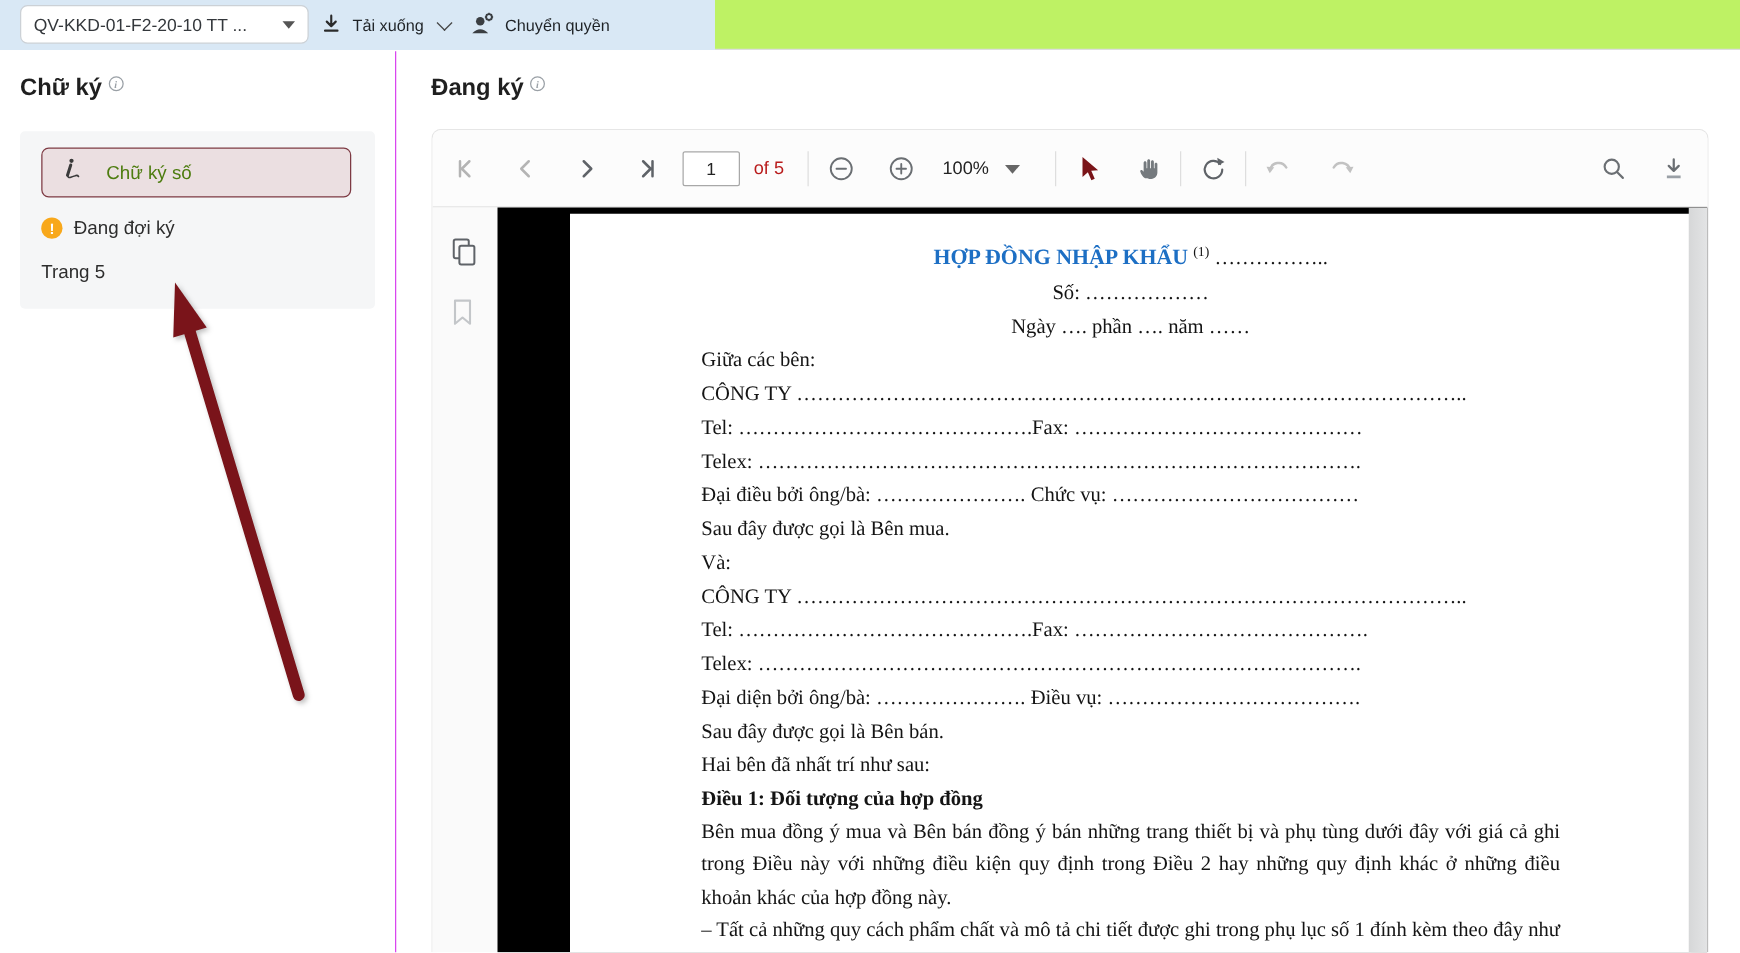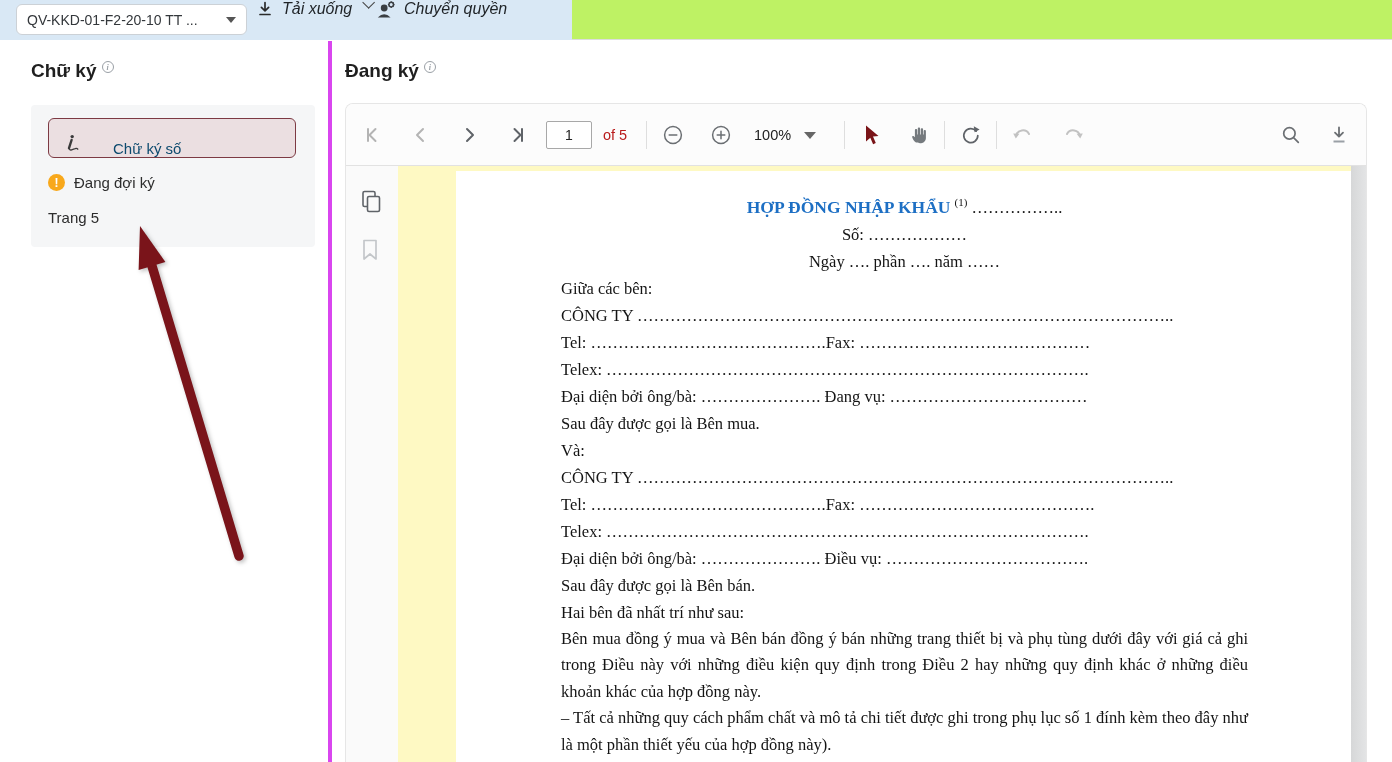--- a/index.html
+++ b/index.html
@@ -9,41 +9,41 @@
 
   
   .topbar { position:absolute; left:0; top:0; width:1392px; height:40px;
     background:#bef264; border-bottom:1px solid #dcdddd; }
   .topbar-highlight { position:absolute; left:0; top:0; width:572px; height:40px; background:#d9e8f5; }
   .doc-dropdown { position:absolute; left:16px; top:4px; width:231px; height:31px;
     background:#fff; border:1px solid #ccd1d6; border-radius:6px;
     display:flex; align-items:center; padding:0 10px; font-size:14px; color:#33373b; cursor:pointer; }
   .doc-dropdown .caret { margin-left:auto; width:0; height:0;
     border-left:5px solid transparent; border-right:5px solid transparent; border-top:6px solid #555; }
-  .topbar-btn { position:absolute; top:0; height:40px; display:flex; gap:8px;
-    font-size:16px; color:#1f2327; cursor:pointer;font-style:italic; }
+  .topbar-btn { position:absolute; top:0; height:40px; display:flex; align-items:center; gap:8px;
+    font-size:13px; color:#1f2327; cursor:pointer; }
   .btn-download { left:256px; }
   .btn-transfer { left:376px; }
   .chev-down { width:9px; height:9px; border-right:1.6px solid #444; border-bottom:1.6px solid #444;
     transform:rotate(45deg) translateY(-3px); margin-left:2px; }
 
   
   .sidebar { position:absolute; left:0; top:41px; width:317px; bottom:0; background:#fff;
-    border-right:4px solid #d946ef;margin-left:15px; }
+    border-right:1px solid #d946ef; }
   .panel-title { font-size:19px; font-weight:600; color:#1f1f1f; display:flex; gap:5px; }
   .sidebar .panel-title { position:absolute; left:16px; top:19px; }
   .info-icon { width:12px; height:12px; border:1px solid #9aa0a6; border-radius:50%;
     color:#9aa0a6; font-size:8px; line-height:11px; text-align:center;
     font-family:"Liberation Serif",serif; font-style:italic; margin-top:1px; }
   .sig-card { position:absolute; left:16px; top:64px; width:284px; height:142px;
     background:#f5f6f7; border-radius:4px; }
   .sig-btn { position:absolute; left:17px; top:13px; width:248px; height:40px;
     background:#ebdfe1; border:1.6px solid #7d3a43; border-radius:6px;
-    display:flex; align-items:flex-end; gap:26px; padding:0 14px;
-    font-size:15px; color:#0c4a6e; cursor:pointer; }
+    display:flex; align-items:center; gap:13px; padding:0 14px;
+    font-size:15px; color:#4d7c0f; cursor:pointer; }
   .status-row { position:absolute; left:17px; top:69px; display:flex; align-items:center; gap:9px;
     font-size:15px; color:#2d2d2d; }
   .warn-badge { width:17px; height:17px; border-radius:50%; background:#f8a81b; color:#fff;
     font-weight:700; font-size:12px; display:flex; align-items:center; justify-content:center; }
   .page-ref { position:absolute; left:17px; top:104px; font-size:15px; color:#2d2d2d; }
 
   
   .anno { position:absolute; left:0; top:0; width:1392px; height:762px; pointer-events:none; z-index:50; }
   .anno svg { filter:drop-shadow(2px 2px 2px rgba(0,0,0,0.25)); }
 
@@ -62,21 +62,21 @@
     background:#fff; font-family:"Liberation Sans","DejaVu Sans",sans-serif; }
   .of-label { position:absolute; left:257px; top:0; height:62px; display:flex; align-items:center;
     font-size:14.5px; color:#b91c1c; }
   .zoom-label { position:absolute; left:408px; top:0; height:62px; display:flex; align-items:center;
     font-size:14.5px; color:#222; cursor:pointer; }
   .zoom-caret { position:absolute; left:458px; top:28px; width:0; height:0; cursor:pointer;
     border-left:6px solid transparent; border-right:6px solid transparent; border-top:7px solid #666; }
   .vbody { position:absolute; left:0; top:62px; right:0; bottom:0; }
   .thumb-strip { position:absolute; left:0; top:0; bottom:0; width:52px; background:#fafafa; }
   .strip-icon { position:absolute; left:14px; width:24px; height:26px; cursor:pointer; }
-  .viewport { position:absolute; left:52px; top:0; right:0; bottom:0; background:#fef9c3; overflow:hidden; }
+  .viewport { position:absolute; left:52px; top:0; right:0; bottom:0; background:#000000; overflow:hidden; }
   .pdf-page { position:absolute; left:58px; top:5px; width:897px; height:1300px; background:#fff;
     padding:18px 105px 0 105px; font-family:"Liberation Serif","DejaVu Serif",serif;
     font-size:16.5px; line-height:27px; color:#141414; }
   .doc-title-line { text-align:center; white-space:nowrap; }
   .doc-title { color:#1d6fc4; font-weight:700; font-size:17.5px; }
   .doc-title-sup { font-size:11px; vertical-align:super; color:#141414; }
   .doc-center { text-align:center; white-space:nowrap; }
   .doc-line { white-space:nowrap; overflow:hidden; }
   .doc-line.bold { font-weight:700; }
   .doc-para { text-align:justify; line-height:26.5px; }
@@ -266,29 +266,30 @@
             <span class="doc-title">HỢP ĐỒNG NHẬP KHẨU</span>
             <span class="doc-title-sup">(1)</span>
             <span>……………..</span>
           </div>
           <div class="doc-center">Số: ………………</div>
           <div class="doc-center">Ngày …. phần …. năm ……</div>
           <div class="doc-line">Giữa các bên:</div>
           <div class="doc-line">CÔNG TY ……………………………………………………………………………………..</div>
           <div class="doc-line">Tel: …………………………………….Fax: ……………………………………</div>
           <div class="doc-line">Telex: …………………………………………………………………………….</div>
-          <div class="doc-line">Đại diện bởi ông/bà: …………………. Đang vụ: ………………………………</div>
+          <div class="doc-line">Đại điều bởi ông/bà: …………………. Chức vụ: ………………………………</div>
           <div class="doc-line">Sau đây được gọi là Bên mua.</div>
           <div class="doc-line">Và:</div>
           <div class="doc-line">CÔNG TY ……………………………………………………………………………………..</div>
           <div class="doc-line">Tel: …………………………………….Fax: …………………………………….</div>
           <div class="doc-line">Telex: …………………………………………………………………………….</div>
           <div class="doc-line">Đại diện bởi ông/bà: …………………. Điều vụ: ……………………………….</div>
           <div class="doc-line">Sau đây được gọi là Bên bán.</div>
           <div class="doc-line">Hai bên đã nhất trí như sau:</div>
+          <div class="doc-line bold">Điều 1: Đối tượng của hợp đồng</div>
           <div class="doc-para">Bên mua đồng ý mua và Bên bán đồng ý bán những trang thiết bị và phụ tùng dưới đây với giá cả ghi trong Điều này với những điều kiện quy định trong Điều 2 hay những quy định khác ở những điều khoản khác của hợp đồng này.</div>
           <div class="doc-para">– Tất cả những quy cách phẩm chất và mô tả chi tiết được ghi trong phụ lục số 1 đính kèm theo đây như là một phần thiết yếu của hợp đồng này).</div>
         </div>
         <div class="scrollhint"></div>
       </div>
     </div>
   </div>
 
   <div class="anno">
     <svg width="1392" height="762" viewBox="0 0 1392 762">

